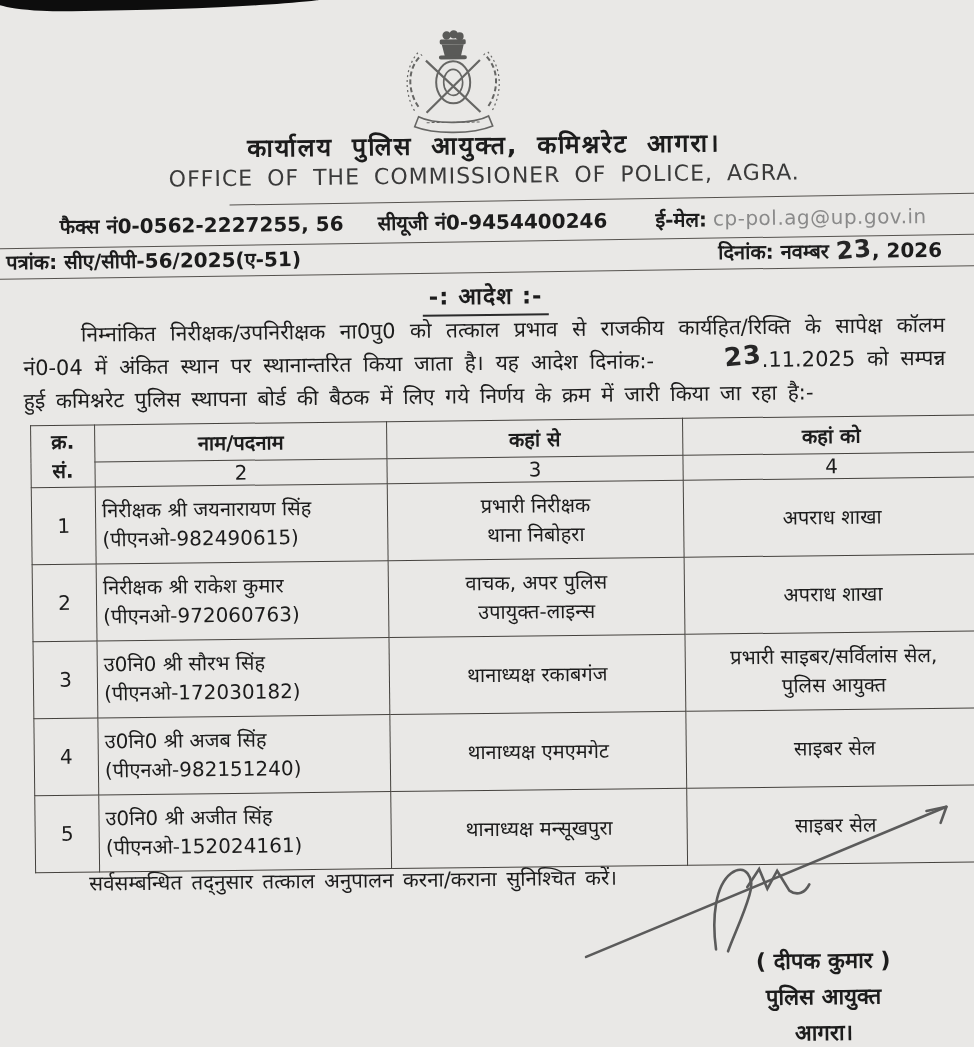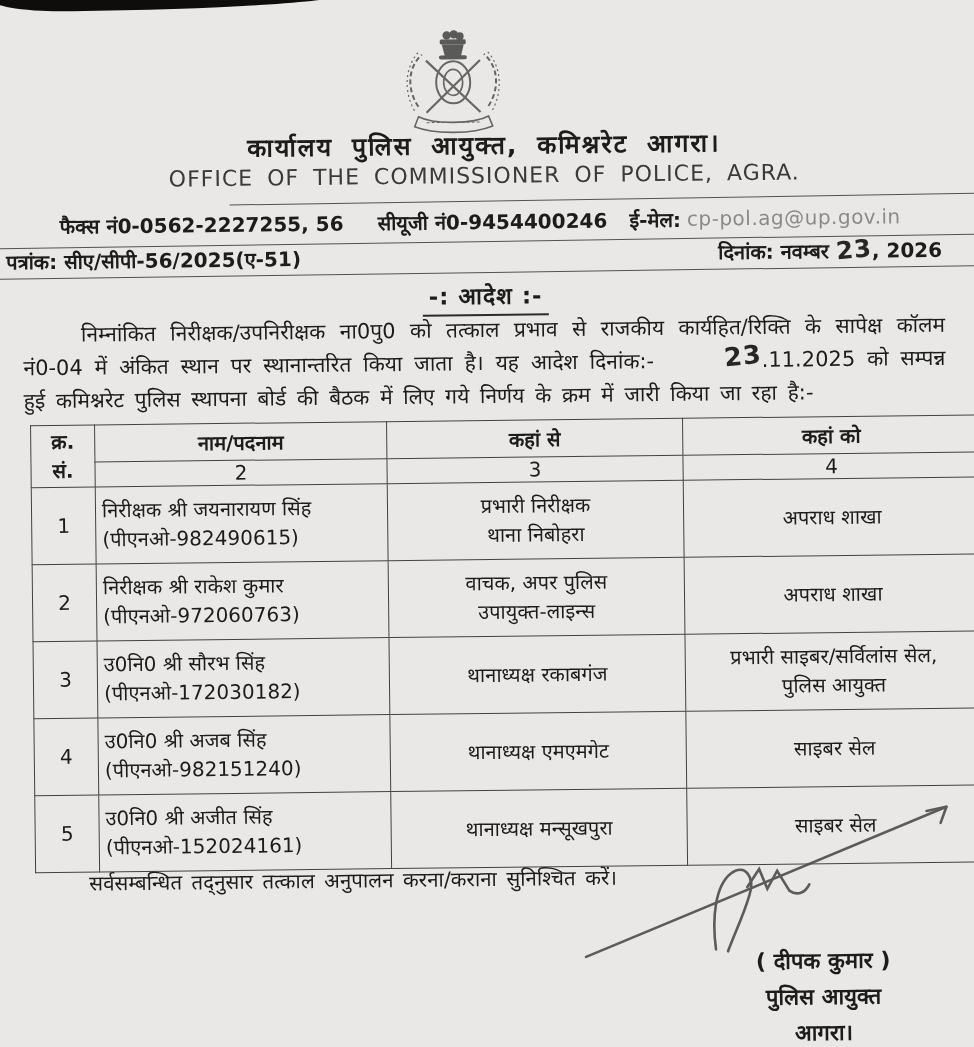--- a/index.html
+++ b/index.html
@@ -21,21 +21,21 @@
     font-size:25px;font-weight:700;letter-spacing:2px;word-spacing:8px;}
   .title-en{position:absolute;top:163px;left:0;width:100%;text-align:center;
     font-size:22px;font-weight:400;color:#3a3a3a;letter-spacing:1px;word-spacing:6px;}
   
   .strip-topline{position:absolute;top:200px;left:232px;right:-6px;height:0;
     border-top:1.5px solid #55524e;transform:rotate(-0.25deg);}
   .contact-row{position:absolute;top:204px;left:0;width:100%;height:34px;
     display:flex;align-items:center;font-size:20px;font-weight:700;}
   .contact-row .fax{margin-left:62px;}
   .contact-row .cug{margin-left:34px;}
-  .contact-row .email-lab{margin-left:22px;}
+  .contact-row .email-lab{margin-left:48px;}
   .contact-row .email-val{margin-left:6px;font-weight:400;color:#8a8a8a;letter-spacing:.5px;}
   .strip-midline{position:absolute;top:241px;left:-4px;right:-4px;height:0;
     border-top:1.5px solid #55524e;transform:rotate(-0.2deg);}
   .ref-row{position:absolute;top:243px;left:0;width:100%;height:28px;font-size:20px;font-weight:700;}
   .ref-no{position:absolute;left:8px;top:0;}
   .ref-date{position:absolute;right:30px;top:-2px;}
   .strip-botline{position:absolute;top:272px;left:-4px;right:-4px;height:0;
     border-top:1.5px solid #55524e;transform:rotate(-0.15deg);}
   .hand{display:inline-block;font-weight:700;font-size:1.22em;line-height:1;
     transform:rotate(-5deg);color:#262626;letter-spacing:1px;}

